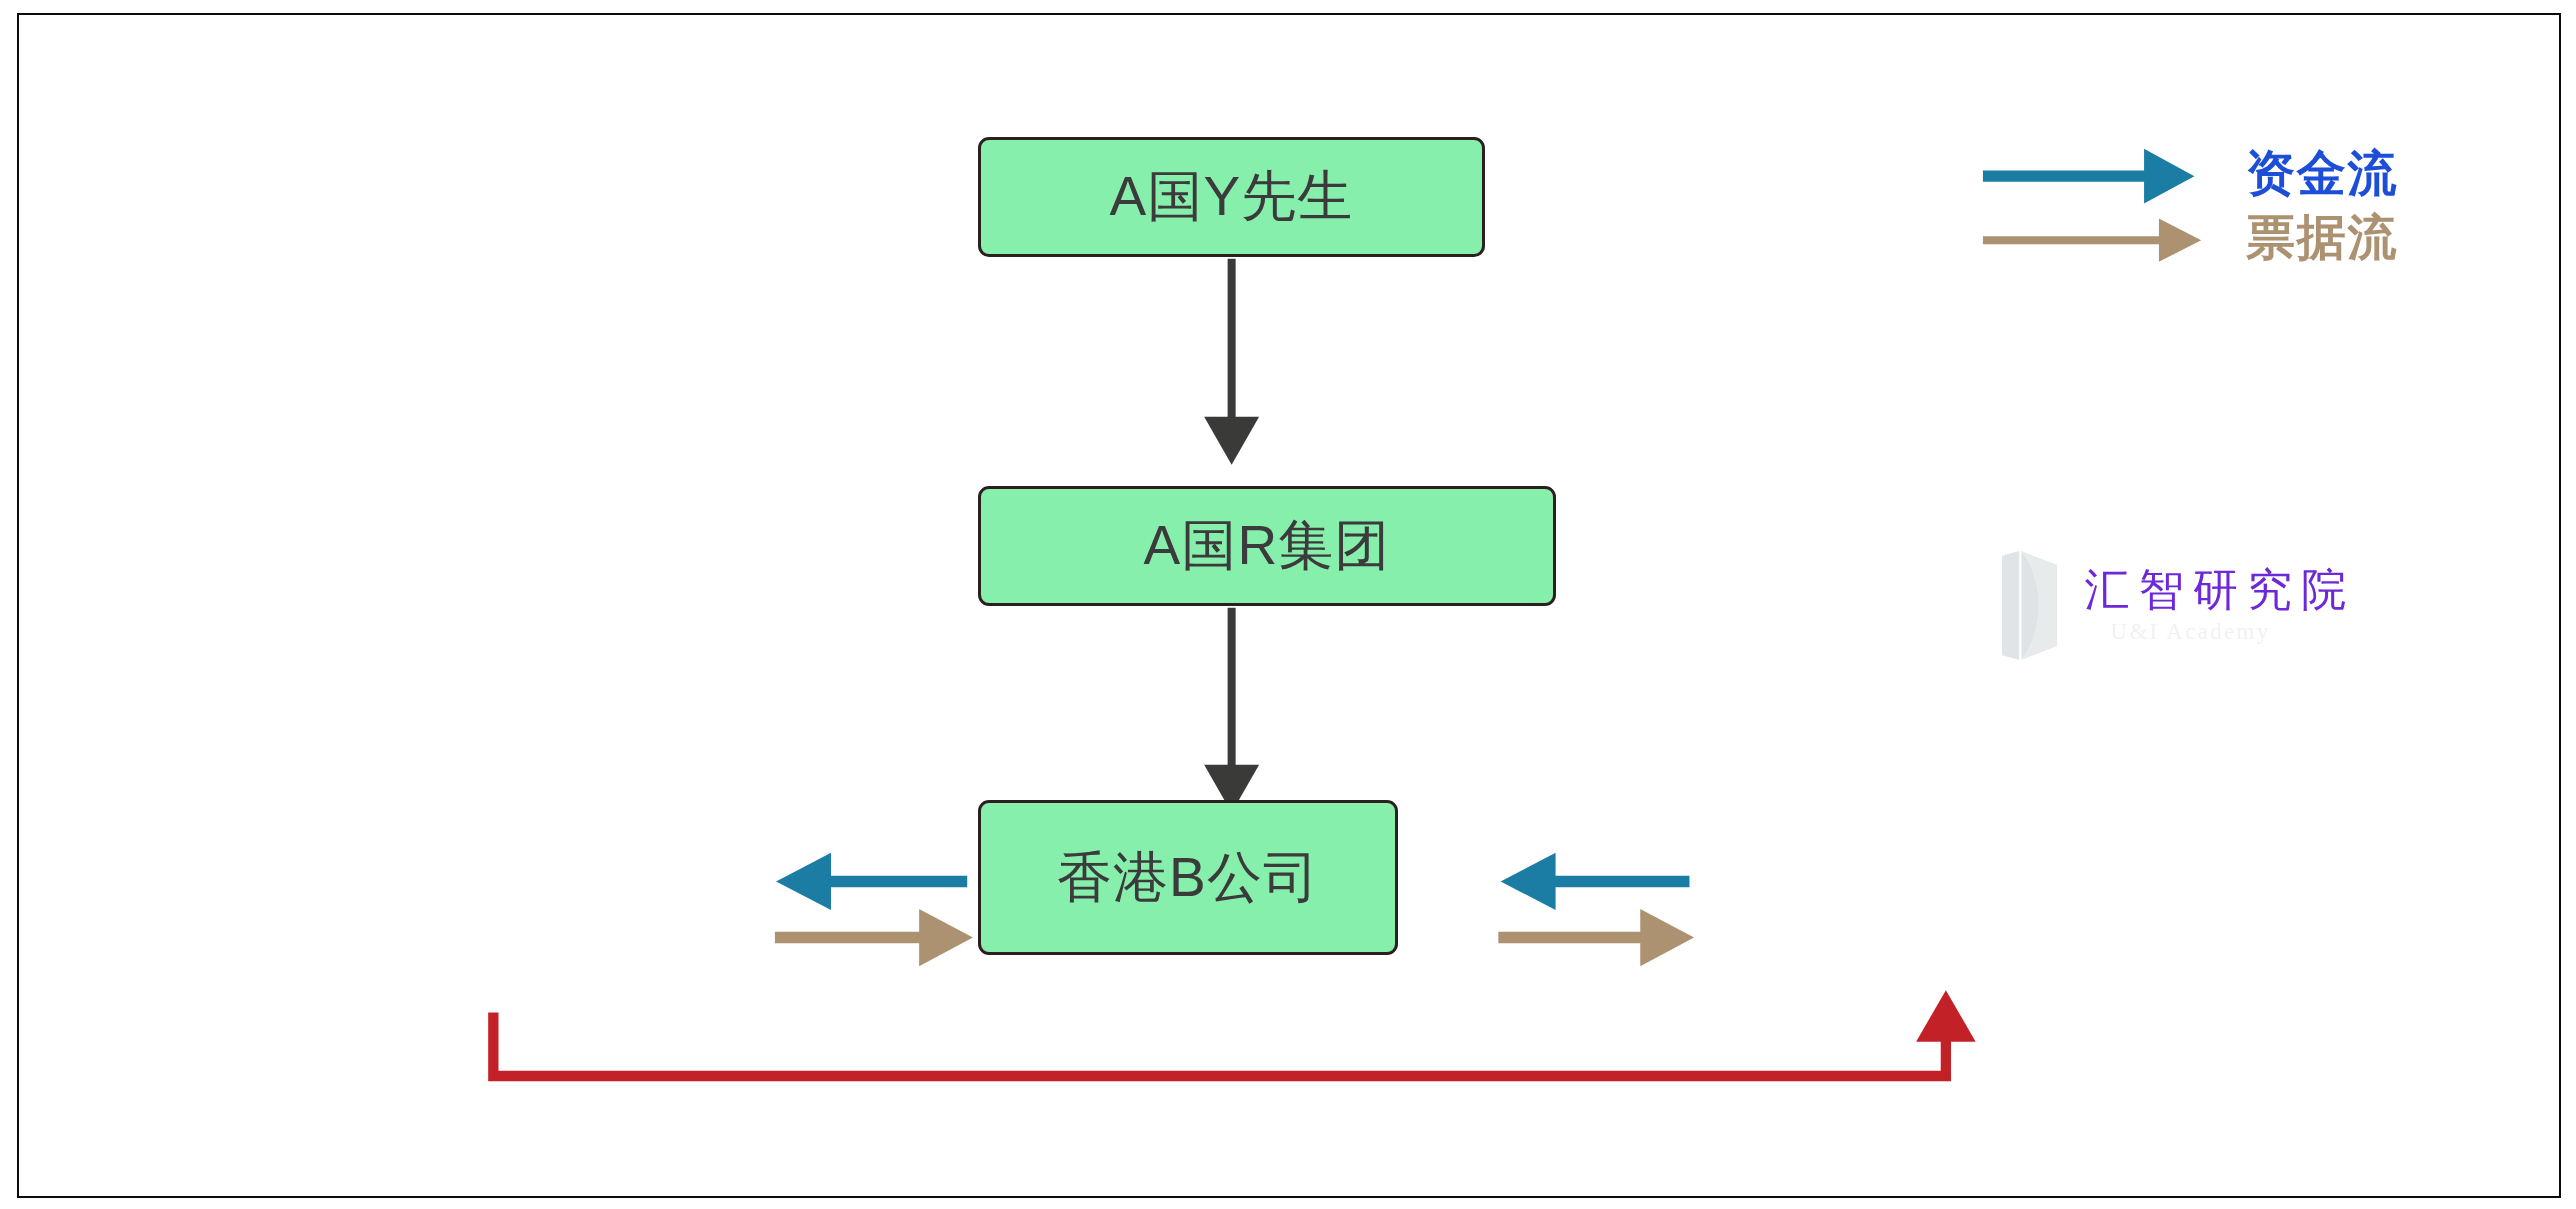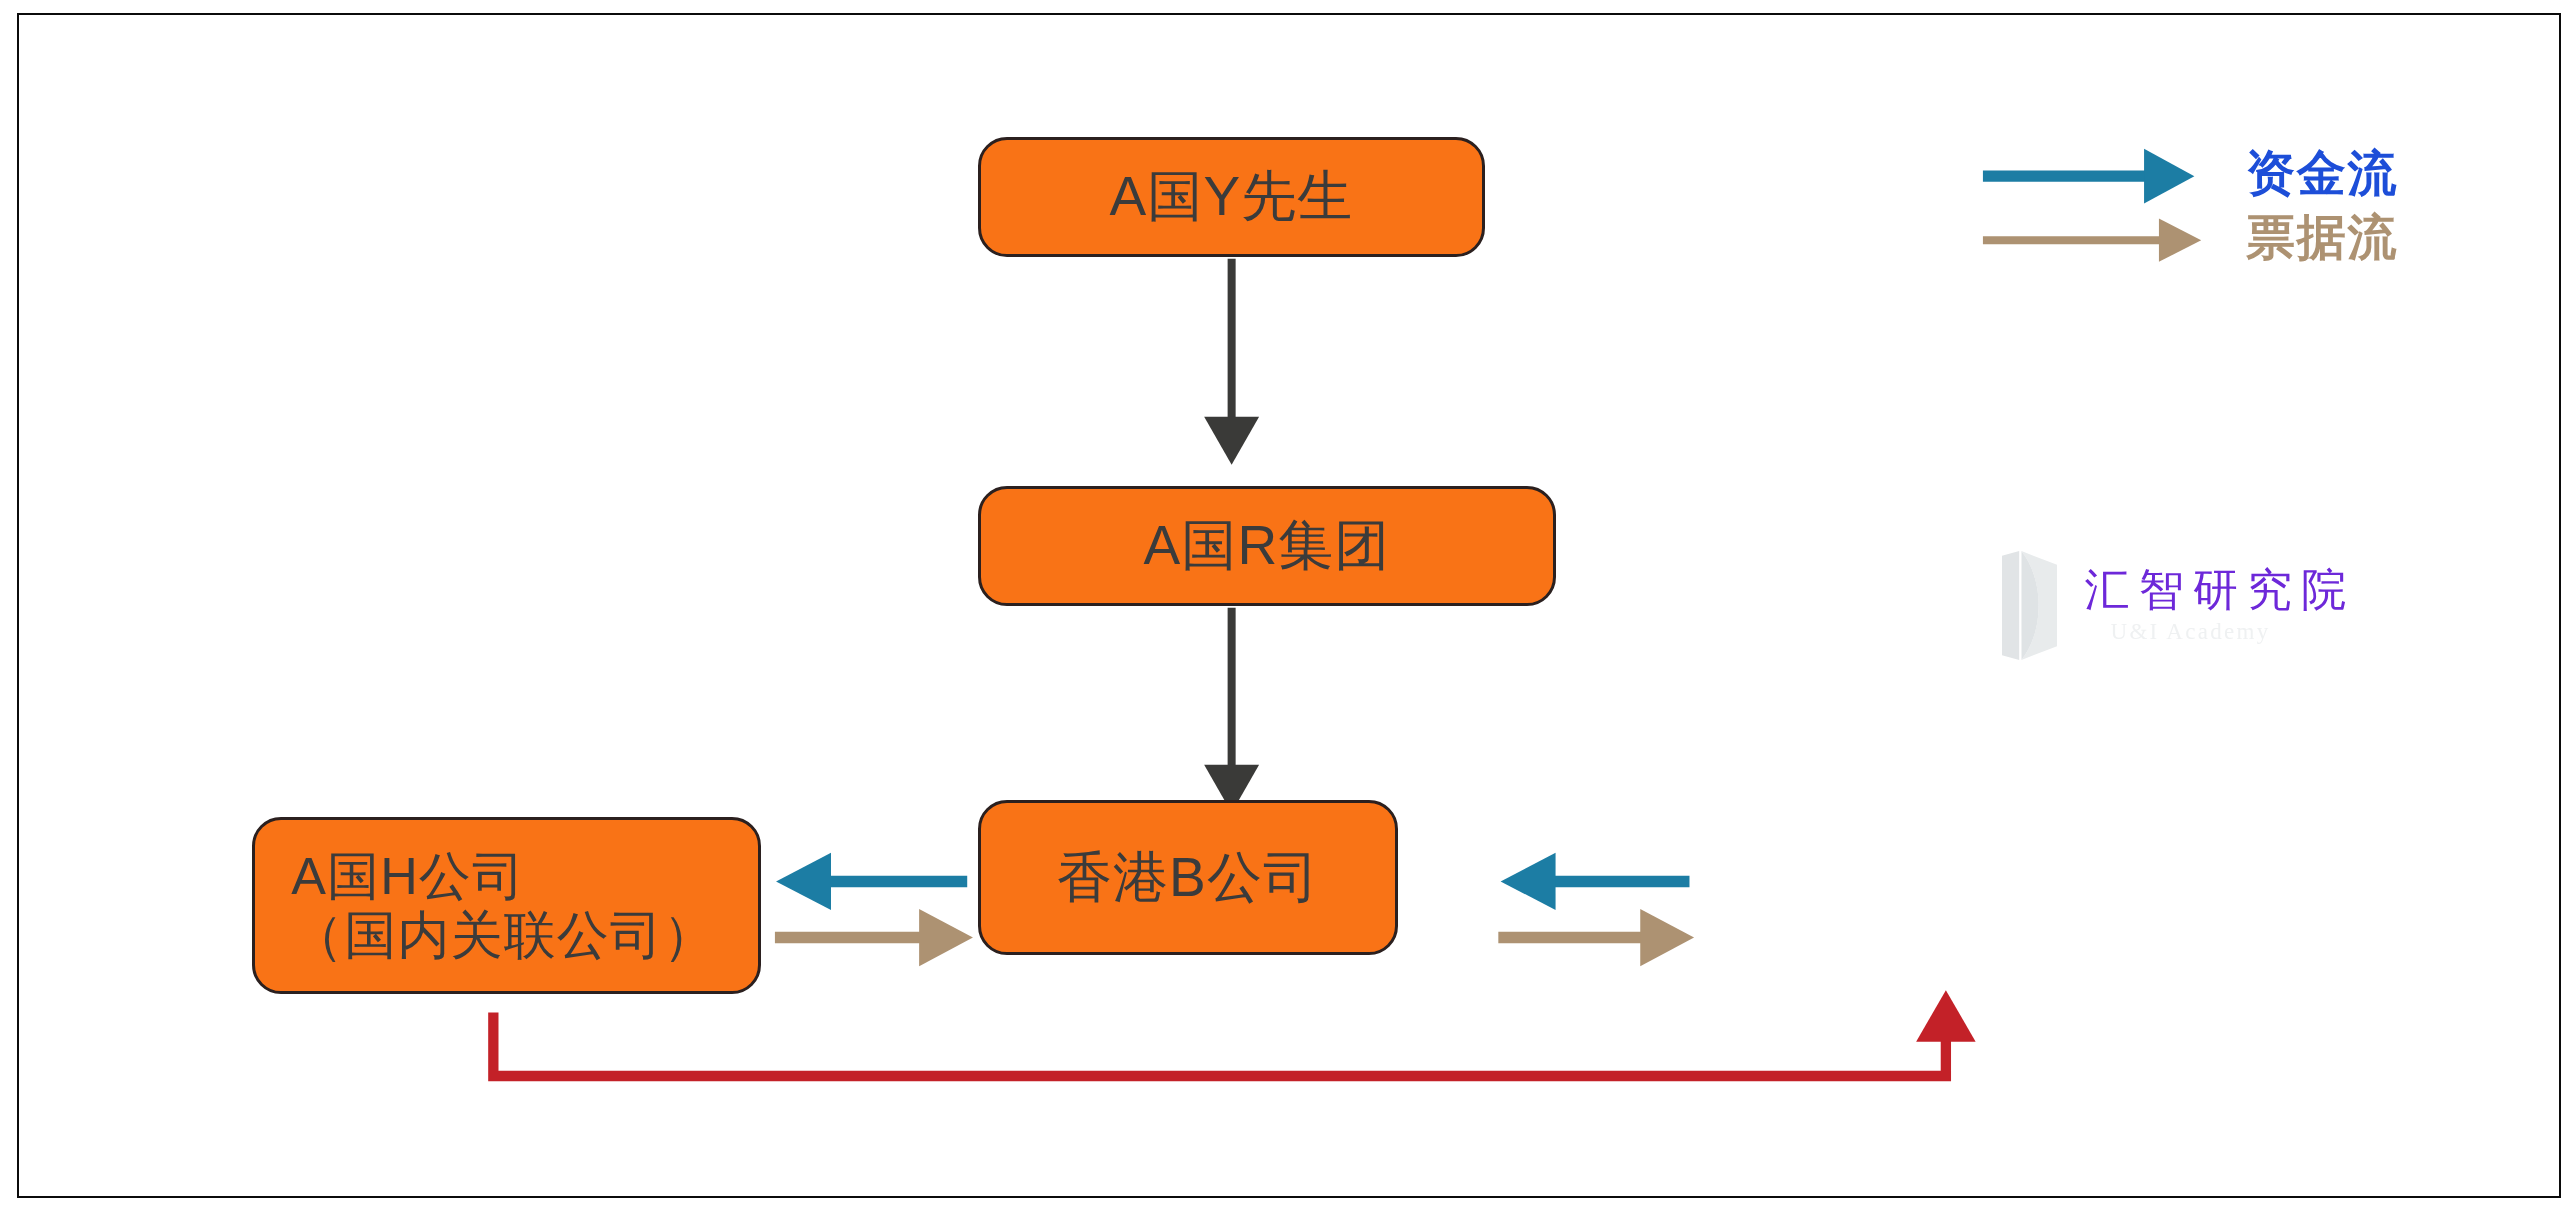--- a/index.html
+++ b/index.html
@@ -35,30 +35,31 @@
     top: 0;
     width: 2576px;
     height: 1210px;
     pointer-events: none;
   }
   
   .node {
     position: absolute;
     box-sizing: border-box;
     border: 3.4px solid #2b201f;
-    border-radius: 29px;
-    background: #f97316;
+    border-radius: 11px;
+    background: #86efac;
     display: flex;
     align-items: center;
     justify-content: center;
     color: #3b3b3b;
     font-size: 55px;
     line-height: 1.12;
     letter-spacing: 1.1px;
     white-space: nowrap;
+    text-align: center;
   }
   .node .lines {
     display: block;
   }
   .node .l2 {
     display: block;
     margin-top: 1.1px;
   }
   #node-y    { left: 978px; top: 137px;  width: 507px; height: 120px; }
   #node-r    { left: 978px; top: 486px;  width: 578px; height: 120px; }
@@ -178,26 +179,20 @@
   </svg>
 
   <div class="node" id="node-y">
     <span class="lines">A国Y先生</span>
   </div>
 
   <div class="node" id="node-r">
     <span class="lines">A国R集团</span>
   </div>
 
-  <div class="node" id="node-h">
-    <span class="lines">
-      <span>A国H公司</span>
-      <span class="l2">（国内关联公司）</span>
-    </span>
-  </div>
 
   <div class="node" id="node-b">
     <span class="lines">香港B公司</span>
   </div>
 
 
   <div id="legend">
 
     <div class="legend-row">
       <svg width="229" height="64" viewBox="0 0 400 112" xmlns="http://www.w3.org/2000/svg">

